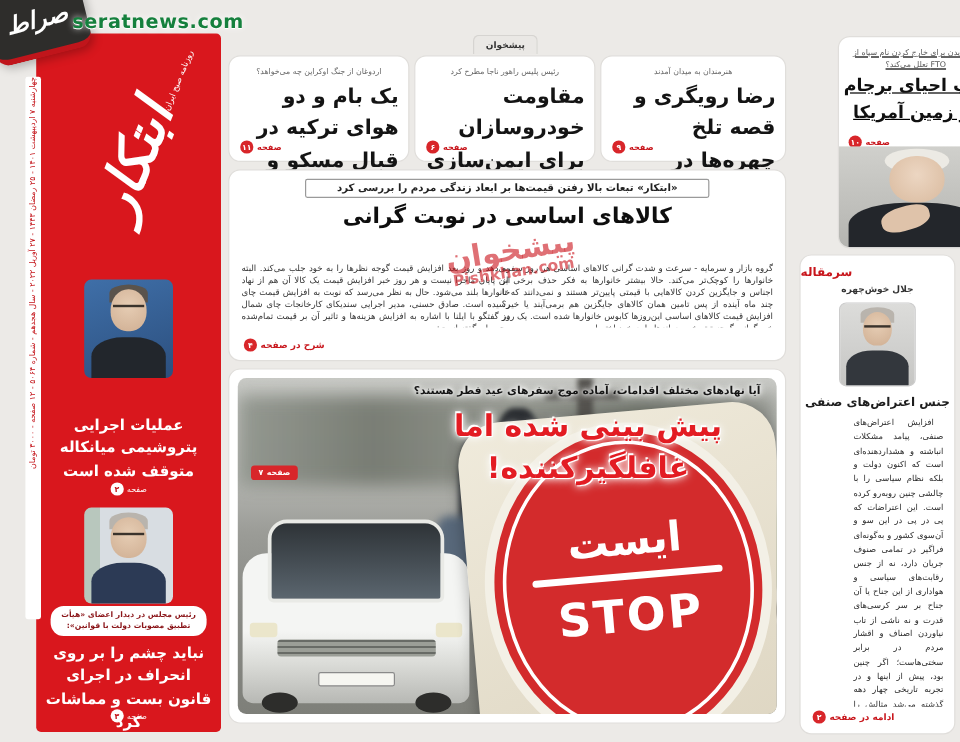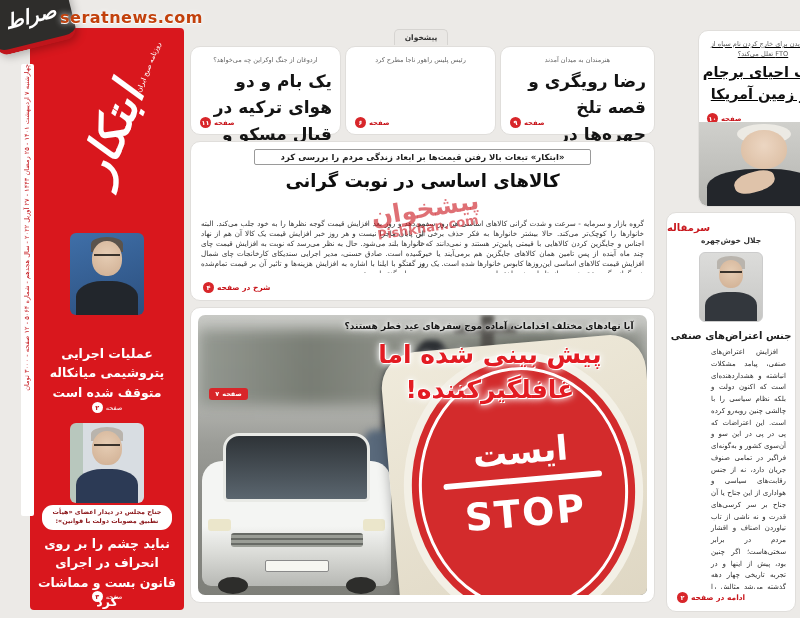--- a/index.html
+++ b/index.html
@@ -17,21 +17,21 @@
   .sw-logo {
     position:absolute; left:-10px; top:-12px; width:82px; height:60px;
     background:#2e2d2b; border-radius:12px; transform:rotate(-14deg);
     display:flex; align-items:center; justify-content:center;
     color:#fff; font-size:20px; font-weight:bold; font-style:italic;
     border-bottom:5px solid #c0151b; box-shadow:2px 3px 8px rgba(0,0,0,.25);
     z-index:30;
   }
   .sw-text {
     position:absolute; left:60px; top:8px; direction:ltr;
-    font-size:16px; font-weight:bold; color:#c2410c; letter-spacing:.5px;
+    font-size:16px; font-weight:bold; color:#15803d; letter-spacing:.5px;
     text-shadow:0 1px 0 #fff, 0 0 6px #fff; z-index:30;
   }
 
   
   .red-col {
     position:absolute; left:30px; top:28px; width:154px; height:582px;
     background:#d9171d; border-radius:4px;
   }
   .logo-text {
     position:absolute; left:-24px; top:78px; width:210px; text-align:center;
@@ -247,21 +247,21 @@
     </div>
 
     <div class="m-portrait p-bg-flag" style="top:395px;height:80px;">
       <div class="person">
         <div class="hair hair-gray"></div>
           <div class="head"></div>
           <div class="glasses"></div>
           <div class="torso" style="background:#2c3a55;"></div>
       </div>
     </div>
-    <div class="pill" style="top:477px;font-size:6.4px;">جناح مجلس در دیدار اعضای «هیأت تطبیق مصوبات دولت با قوانین»:</div>
+    <div class="pill" style="top:477px;font-size:6.4px;">رئیس مجلس در دیدار اعضای «هیأت تطبیق مصوبات دولت با قوانین»:</div>
     <div class="m-headline" style="top:506px;">نباید چشم را بر روی انحراف در اجرای قانون بست و مماشات کرد</div>
     <div class="badge-w" style="top:563px;">
       <span>صفحه</span>
       <span class="num">۳</span>
     </div>
   </div>
 
   <div class="date-strip"></div>
   <div class="dateline">چهارشنبه ۷ اردیبهشت ۱۴۰۱ - ۲۵ رمضان ۱۴۴۳ - ۲۷ آوریل ۲۰۲۲ - سال هجدهم - شماره ۵۰۶۴ - ۱۲ صفحه - ۳۰۰۰ تومان</div>
 
@@ -270,20 +270,21 @@
   <div class="box story-box" style="left:500px;width:155px;">
     <div class="s-kicker">هنرمندان به میدان آمدند</div>
     <div class="s-headline">رضا رویگری و قصه تلخ چهره‌ها در آسایشگاه</div>
     <div class="badge-r s-badge">
       <span>صفحه</span>
       <span class="num">۹</span>
     </div>
   </div>
   <div class="box story-box" style="left:345px;width:151px;">
     <div class="s-kicker">رئیس پلیس راهور ناجا مطرح کرد</div>
+    <div class="s-headline">مقاومت خودروسازان برای ایمن‌سازی</div>
     <div class="badge-r s-badge">
       <span>صفحه</span>
       <span class="num">۶</span>
     </div>
   </div>
   <div class="box story-box" style="left:190px;width:151px;">
     <div class="s-kicker">اردوغان از جنگ اوکراین چه می‌خواهد؟</div>
     <div class="s-headline">یک بام و دو هوای ترکیه در قبال مسکو و کی‌یف</div>
     <div class="badge-r s-badge">
       <span>صفحه</span>

